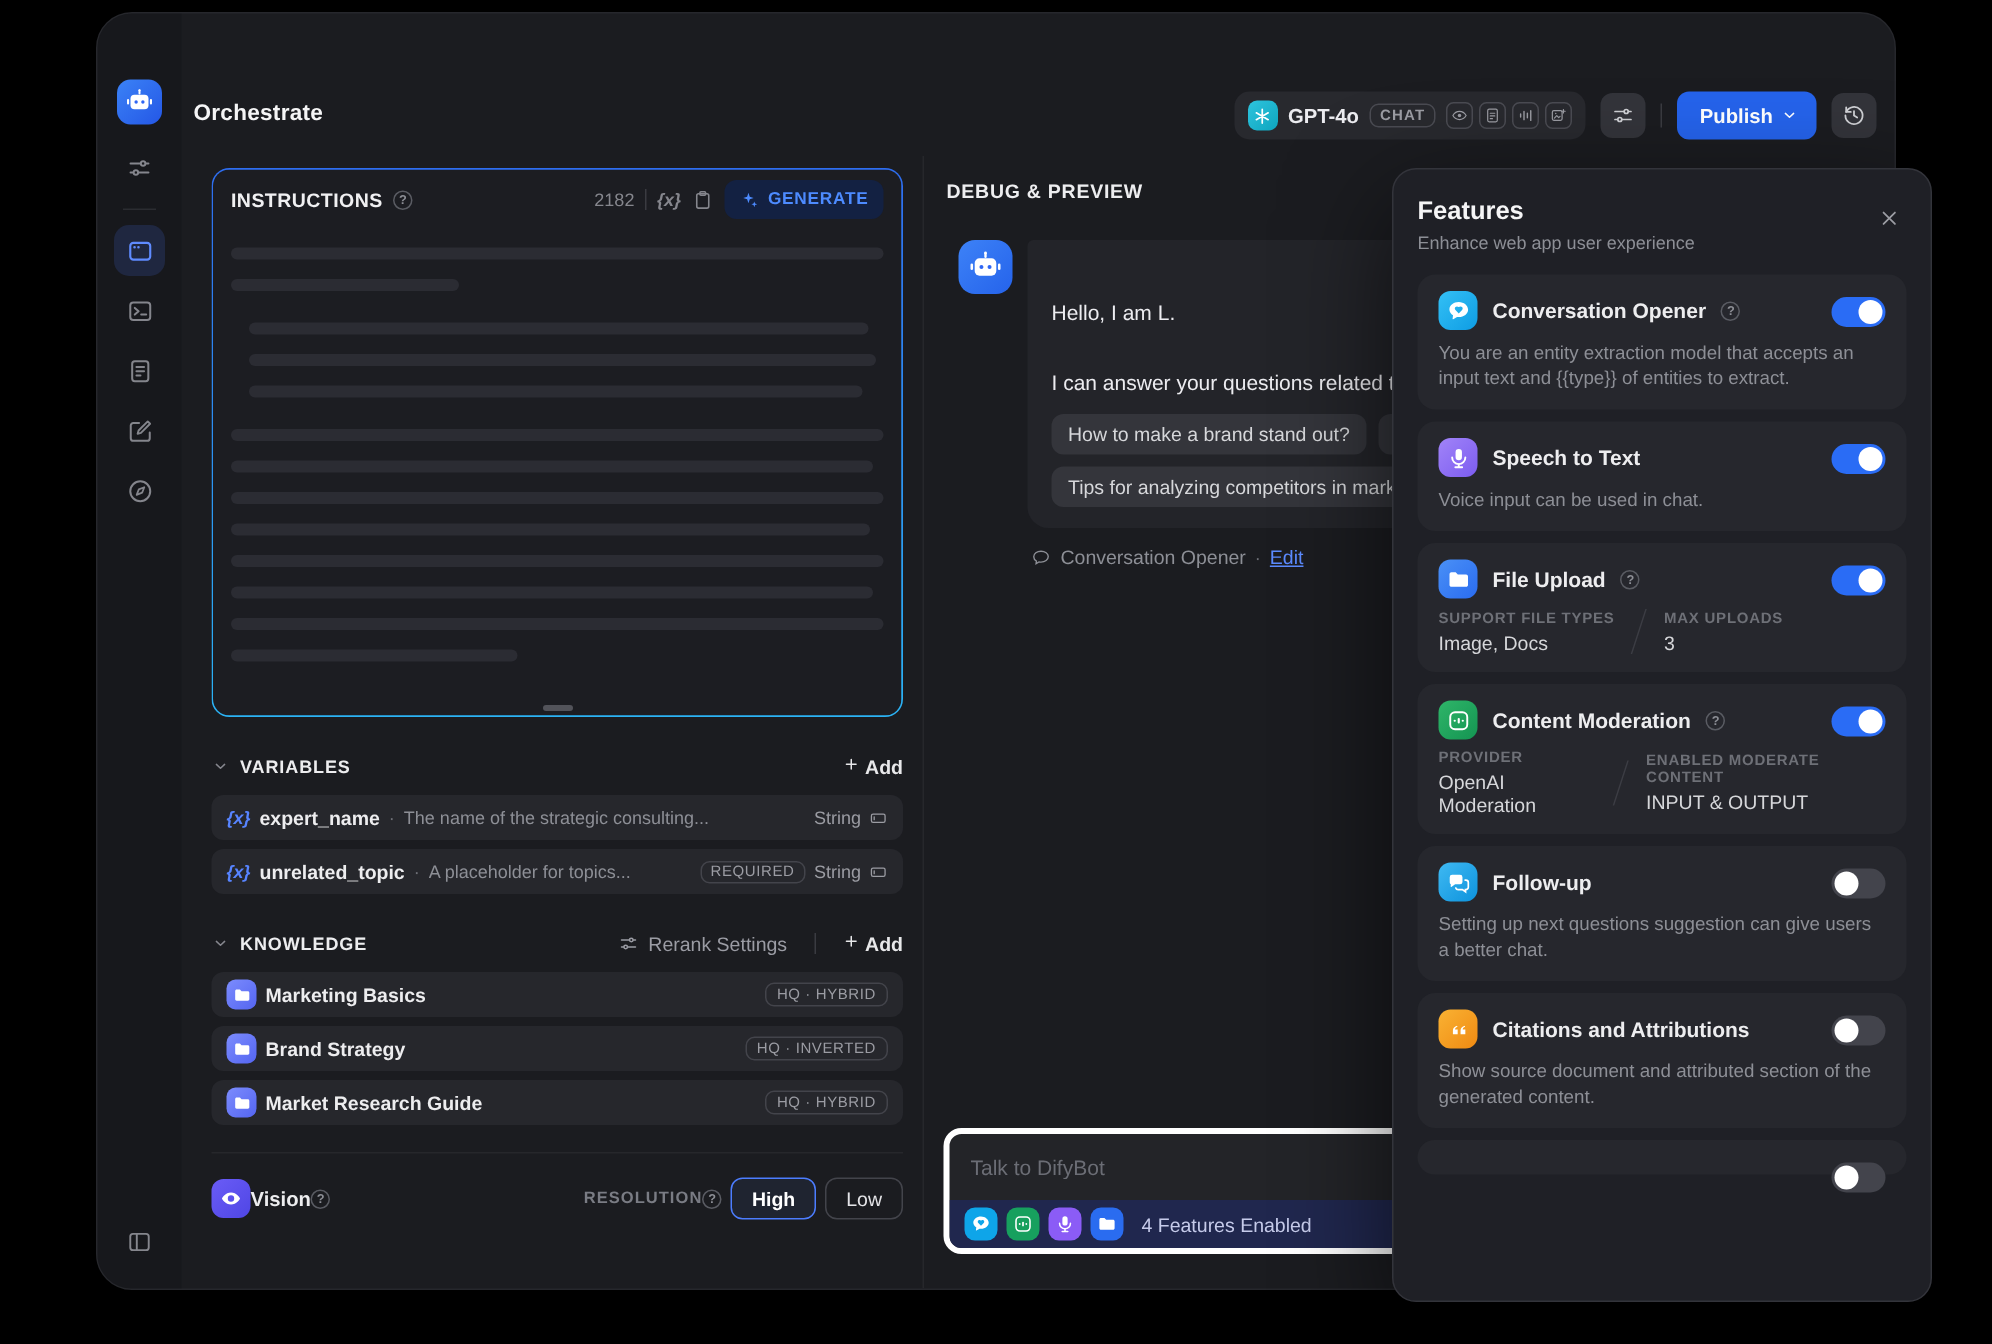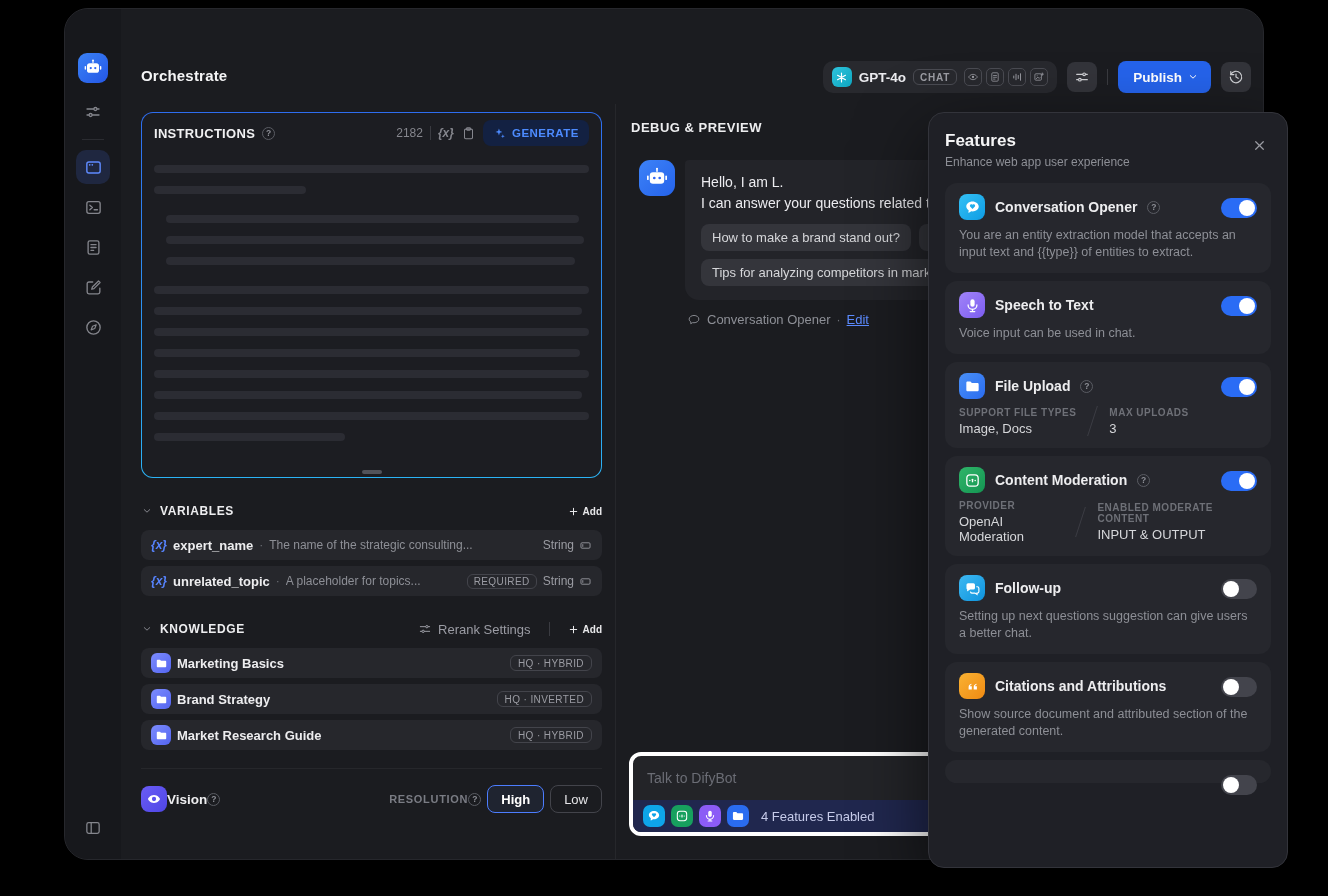--- a/index.html
+++ b/index.html
@@ -14,21 +14,21 @@
   .rail-btn{width:30px;height:30px;border:none;background:transparent;color:#85868d;display:flex;align-items:center;justify-content:center;cursor:pointer;}
   .rail-btn svg{width:18px;height:18px;}
   .rail-settings{margin-top:14px;}
   .rail-divider{width:22px;height:1px;background:#2b2c31;margin:12px 0 10px;}
   .rail-nav{width:34px;height:34px;border:none;border-radius:10px;background:transparent;color:#84858c;display:flex;align-items:center;justify-content:center;margin-bottom:6px;cursor:pointer;}
   .rail-nav svg{width:19px;height:19px;}
   .rail-nav.active{background:rgba(76,119,255,.16);color:#5f8bff;}
   .rail-collapse{margin-top:auto;}
 
   
-  .page-title{position:absolute;left:76px;top:58px;font-size:15px;font-weight:700;color:#f5f5f6;letter-spacing:.2px;}
+  .page-title{position:absolute;left:64px;top:58px;font-size:15px;font-weight:700;color:#f5f5f6;letter-spacing:.2px;}
   .tb-right{position:absolute;right:12px;top:52px;height:32px;display:flex;align-items:center;gap:10px;}
   .model-select{height:32px;background:#28292e;border-radius:10px;display:flex;align-items:center;gap:7px;padding:0 9px;cursor:pointer;}
   .model-logo{width:20px;height:20px;border-radius:6px;background:linear-gradient(135deg,#2ec4dd,#0ea5bf);display:flex;align-items:center;justify-content:center;color:#fff;}
   .model-logo svg{width:13px;height:13px;}
   .model-name{font-size:13.5px;font-weight:600;color:#ececf0;}
   .mode-badge{border:1px solid #4a4b52;border-radius:6px;padding:1.5px 6px;font-size:10px;letter-spacing:.8px;color:#9b9ca3;font-weight:600;}
   .caps{display:flex;gap:4px;align-items:center;}
   .cap{width:18px;height:18px;border:1px solid #4a4b52;border-radius:5px;display:flex;align-items:center;justify-content:center;color:#9b9ca3;}
   .cap svg{width:12px;height:12px;}
   .icon-btn{width:30px;height:30px;border:none;border-radius:8px;background:#33343a;color:#cfd0d4;display:flex;align-items:center;justify-content:center;cursor:pointer;}
@@ -55,21 +55,21 @@
   .ins-body{padding:12px 12px 0;}
   .sk{height:8px;border-radius:4px;background:#2b2c33;margin-bottom:13px;}
   .sk.indent{margin-left:12px;}
   .sk.brk{margin-bottom:21px;}
   .handle{position:absolute;bottom:3px;left:50%;transform:translateX(-50%);width:20px;height:4px;border-radius:2px;background:#52535a;cursor:row-resize;}
 
   .sec-head{display:flex;align-items:center;margin-top:20px;height:26px;gap:7px;}
   .sec-head .chev{color:#85868d;display:flex;cursor:pointer;}
   .sec-head .chev svg{width:12px;height:12px;}
   .sec-title{font-size:12px;font-weight:700;letter-spacing:.6px;color:#ededef;}
-  .add-btn{border:none;background:none;color:#e8e8ea;font-size:10px;font-weight:600;display:flex;align-items:flex-start;gap:4px;cursor:pointer;}
+  .add-btn{border:none;background:none;color:#e8e8ea;font-size:13px;font-weight:600;display:flex;align-items:flex-start;gap:4px;cursor:pointer;}
   .add-btn svg{width:11px;height:11px;}
   .rerank-btn{border:none;background:none;color:#9b9ca4;font-size:13px;display:flex;align-items:center;gap:6px;cursor:pointer;}
   .rerank-btn svg{width:14px;height:14px;}
   .hdiv{width:1px;height:14px;background:#3a3b41;margin:0 11px;}
 
   .row{height:30px;border-radius:8px;background:#26272c;display:flex;align-items:center;padding:0 10px;margin-top:6px;gap:6px;cursor:pointer;}
   .vx{color:#5784ff;font-weight:700;font-size:12px;font-style:italic;}
   .vname{font-size:13px;font-weight:600;color:#ededef;white-space:nowrap;}
   .dot{color:#6e7077;font-size:12px;}
   .vdesc{font-size:12px;color:#8d8f96;flex:1;white-space:nowrap;overflow:hidden;text-overflow:ellipsis;}
@@ -93,21 +93,21 @@
 
   
   .debug-divider{position:absolute;left:550px;top:95px;bottom:0;width:1px;background:#26272b;}
   .debug-col{position:absolute;left:564px;top:95px;right:0;bottom:0;}
   .dbg-title{position:absolute;left:2px;top:16px;font-size:13px;font-weight:700;letter-spacing:.5px;color:#ededef;}
   .chat{position:absolute;left:0;top:56px;right:0;}
   .msg{display:flex;gap:10px;align-items:flex-start;}
   .avatar{width:36px;height:36px;border-radius:11px;margin-left:10px;background:linear-gradient(135deg,#3d82f7,#2563eb);display:flex;align-items:center;justify-content:center;color:#fff;flex:none;}
   .avatar svg{width:24px;height:24px;}
   .bubble{width:460px;background:#232429;border-radius:4px 14px 14px 14px;padding:12px 16px 14px;}
-  .bubble p{font-size:14px;line-height:21px;color:#ececf0;white-space:nowrap;}
+  .bubble p{font-size:14px;line-height:21px;color:#ececf0;white-space:nowrap;margin-top:26px;}
   .chips{display:flex;flex-wrap:wrap;gap:8px;margin-top:10px;}
   .chip{background:#34353b;border-radius:8px;padding:6px 11px;font-size:13px;color:#d6d7da;white-space:nowrap;cursor:pointer;}
   .opener-row{margin-left:58px;margin-top:12px;display:flex;align-items:center;gap:6px;font-size:13px;color:#8d8f96;}
   .opener-row svg{width:14px;height:14px;color:#8d8f96;}
   .edit-link{color:#5c8bff;cursor:pointer;text-decoration:underline;}
   .inputbox{position:absolute;left:0;bottom:23px;width:560px;border:4px solid #ffffff;border-radius:12px;overflow:hidden;background:#232428;}
   .input-inner{height:44px;padding:0 14px;display:flex;align-items:center;}
   .input-inner input{background:none;border:none;outline:none;color:#ececf0;font-size:14px;width:100%;}
   .input-inner input::placeholder{color:#6b6d75;}
   .fe-bar{height:32px;background:#20274e;display:flex;align-items:center;padding:0 10px;gap:6px;}

